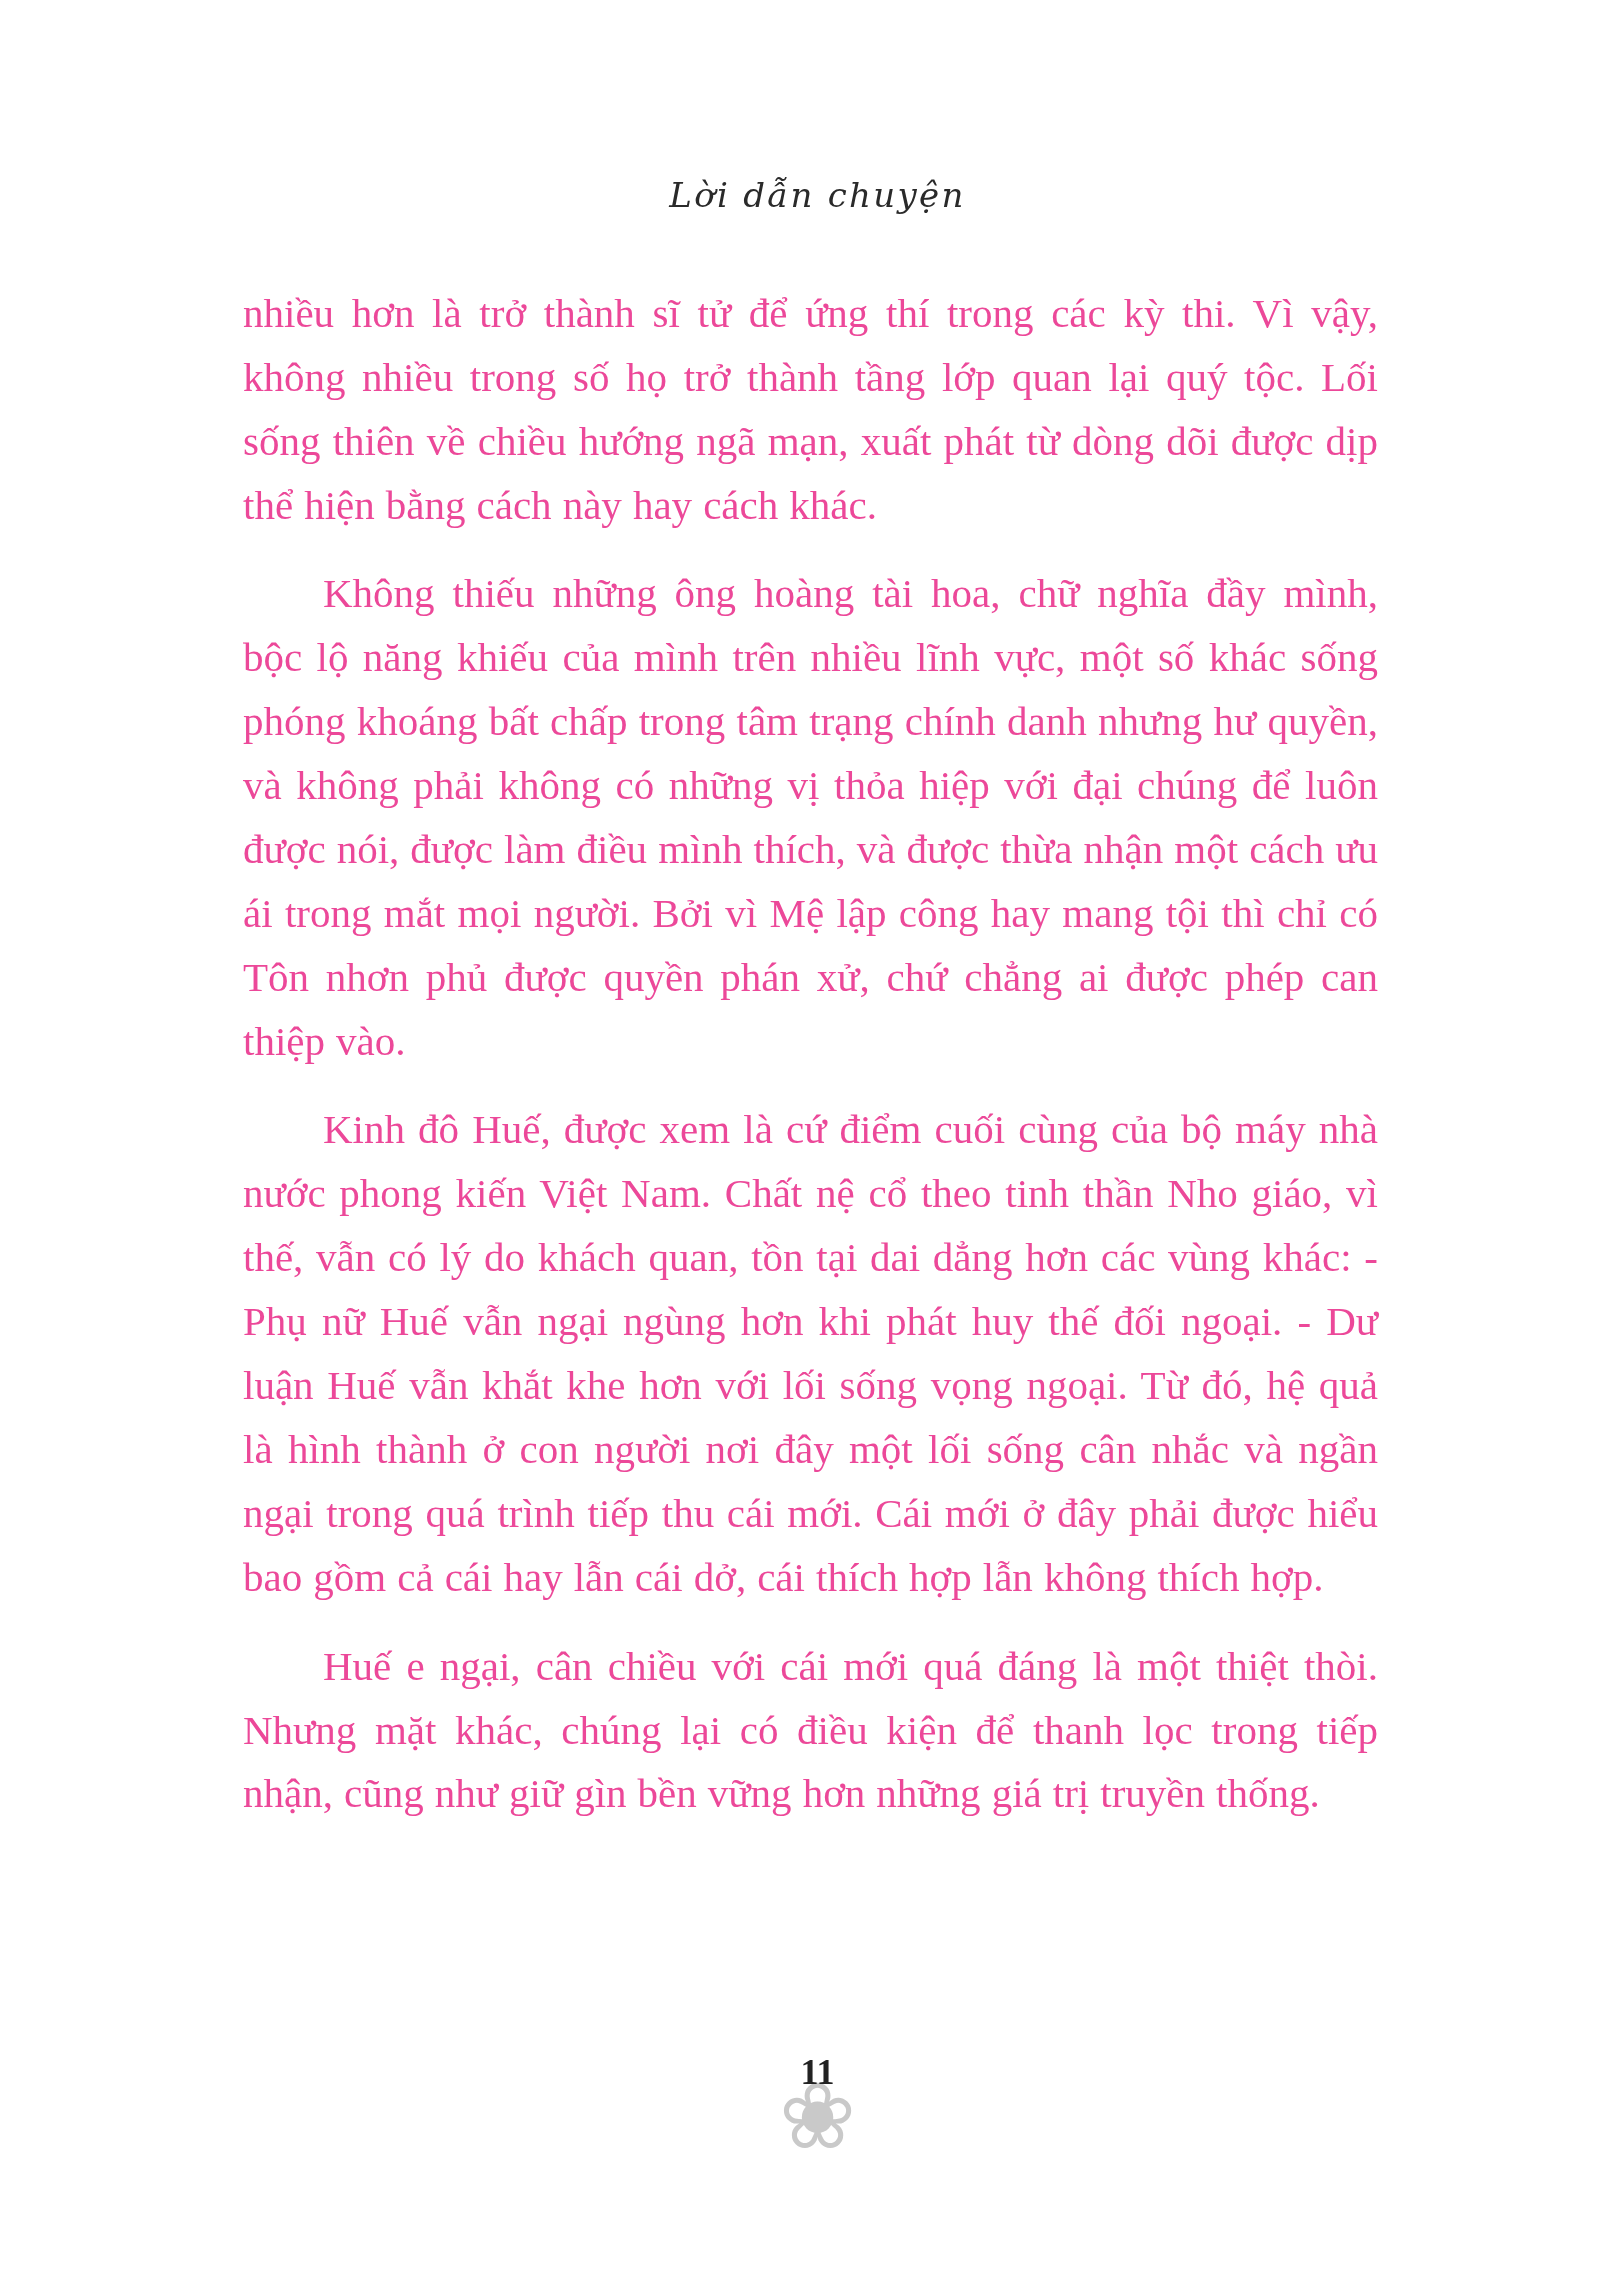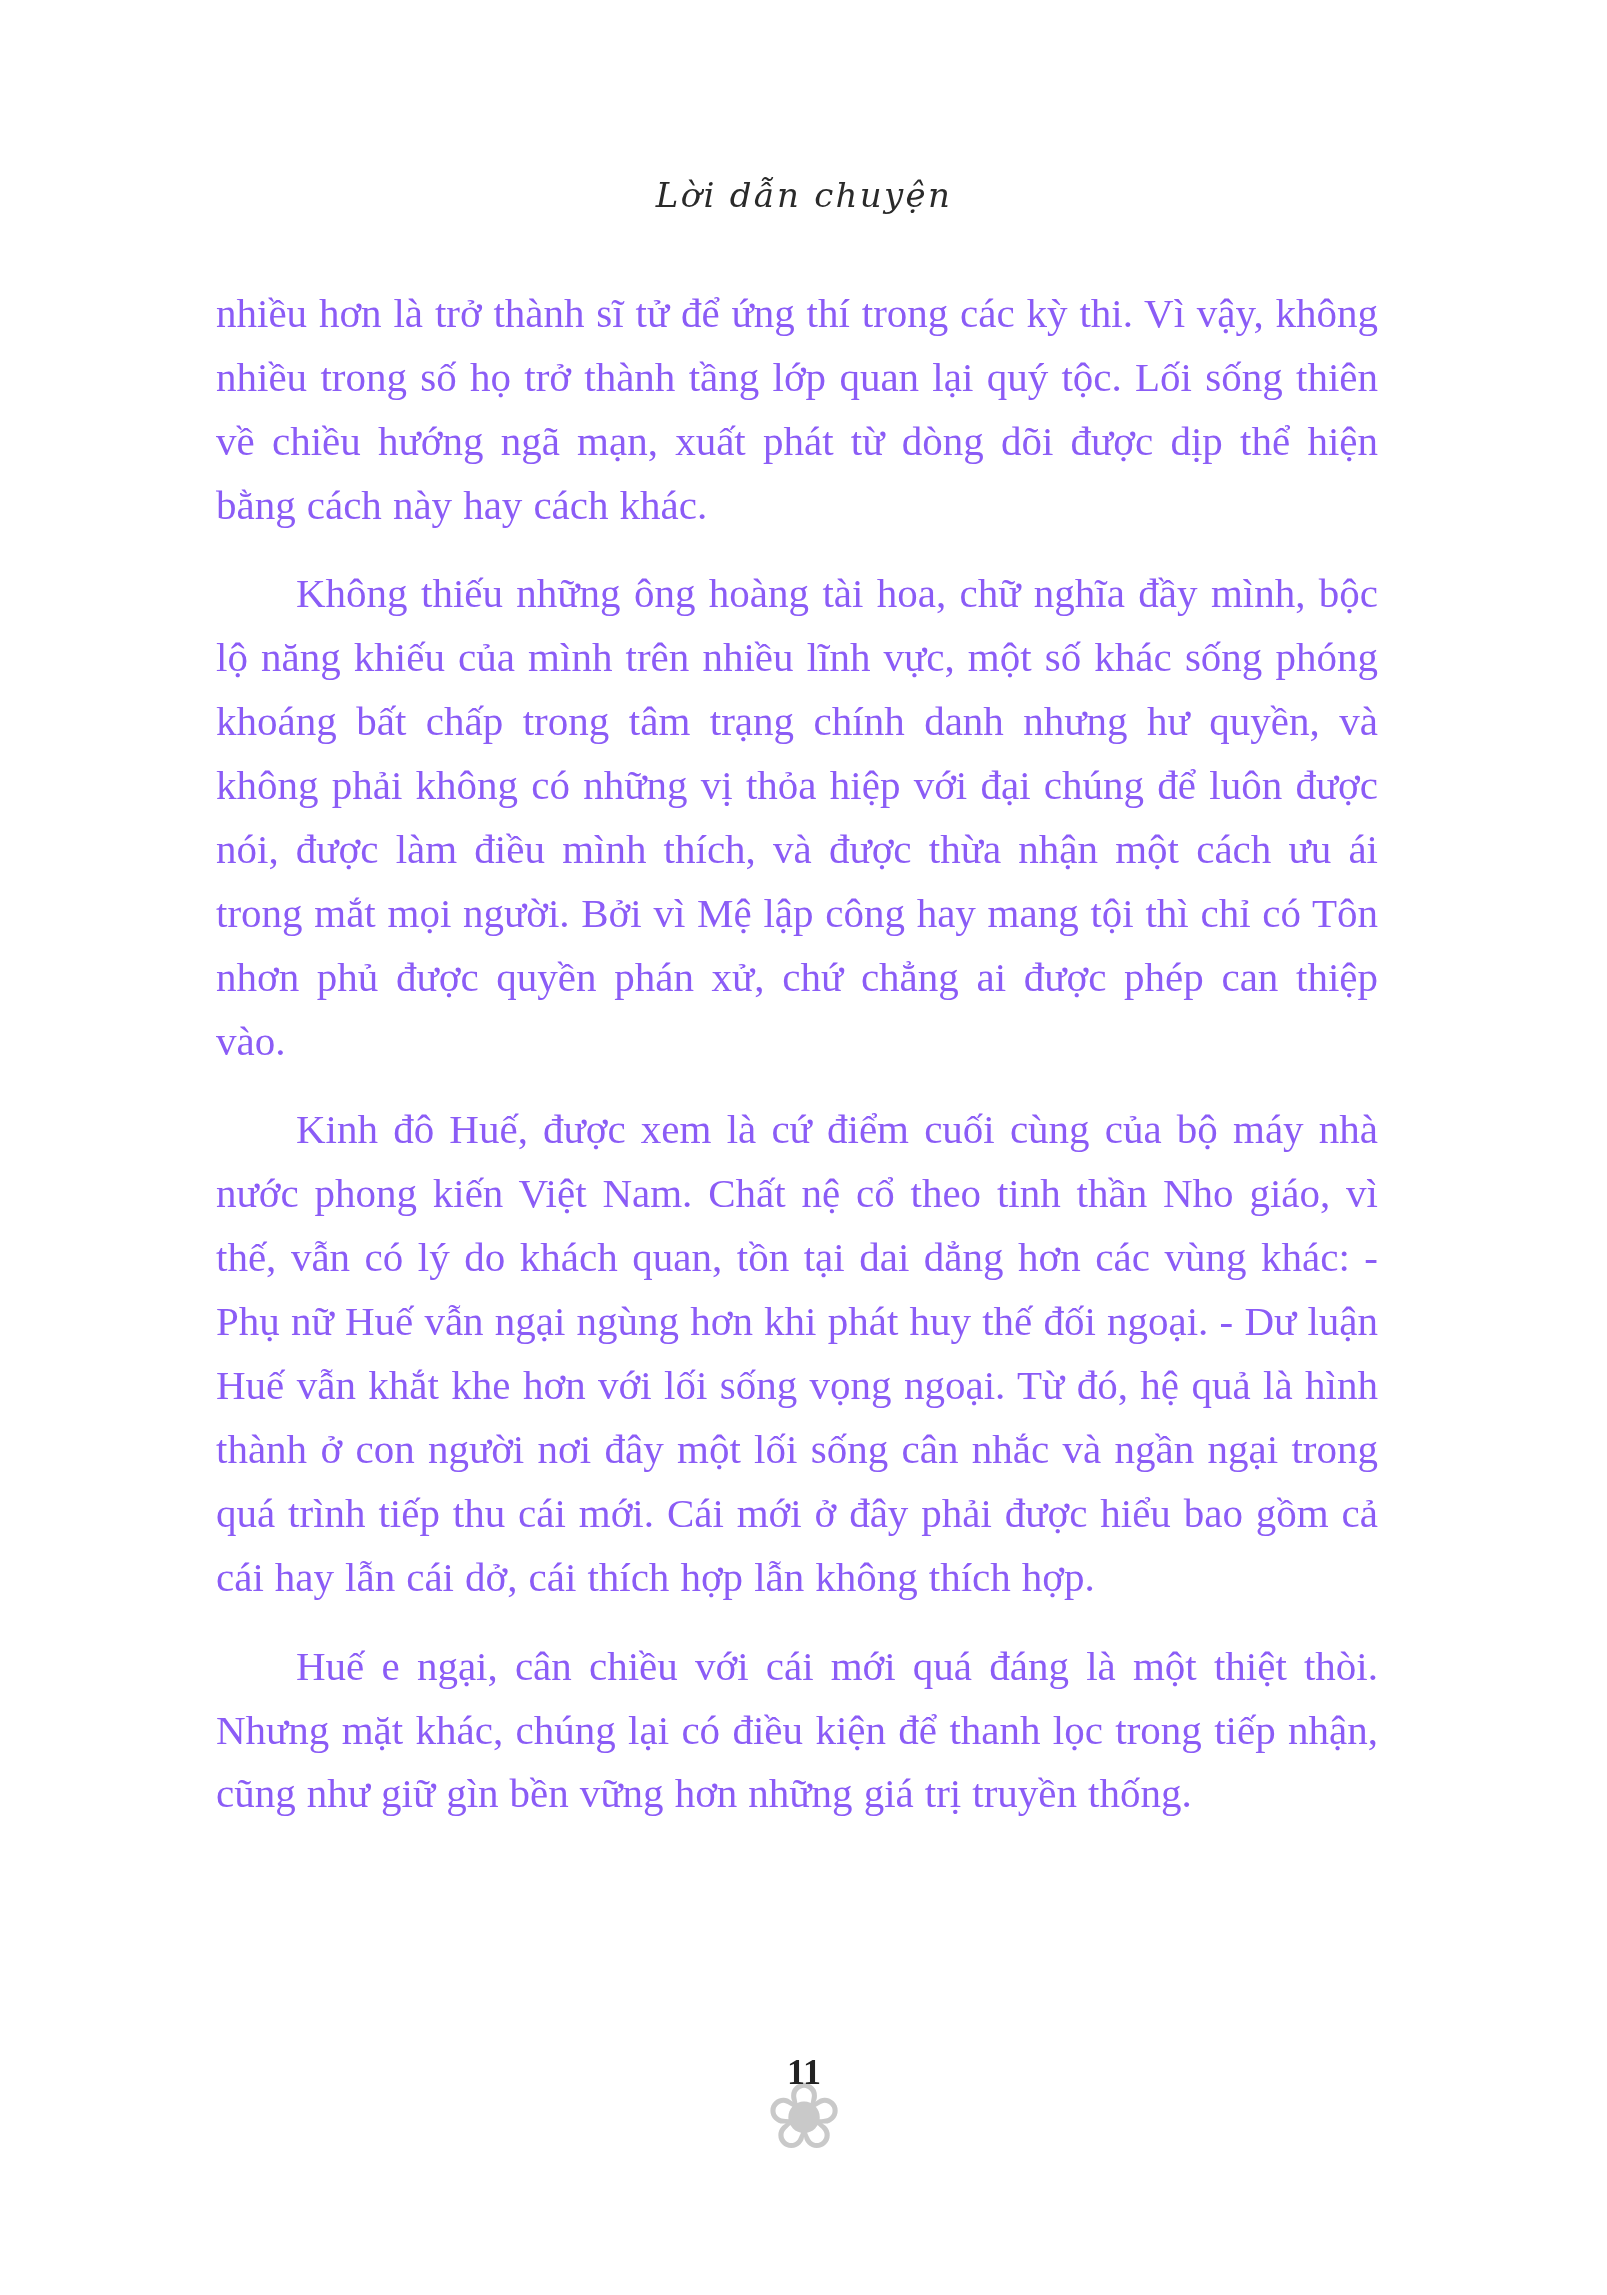--- a/index.html
+++ b/index.html
@@ -12,20 +12,21 @@
     height: 2295px;
     font-family: "Liberation Serif", serif;
     color: #1b1b1b;
     position: relative;
     overflow: hidden;
   }
   .book-page {
     position: absolute;
     inset: 0;
     background: #ffffff;
+    margin-left: 27px;
   }
   .running-head {
     position: absolute;
     top: 175px;
     left: 0;
     width: 100%;
     text-align: center;
     font-family: "DejaVu Serif", serif;
     font-style: italic;
     font-size: 34px;
@@ -33,21 +34,21 @@
     color: #2a2a2a;
   }
   .text-block {
     position: absolute;
     left: 216px;
     right: 230px;
     top: 282px;
     text-align: justify;
     font-size: 41px;
     line-height: 1.56;
-    color: #8b5cf6;
+    color: #ec4899;
     word-spacing: 0.8px;
   }
   .para {
     margin: 0 0 24.5px 0;
     text-indent: 80px;
   }
   .para.no-indent {
     text-indent: 0;
   }
   .footer {

